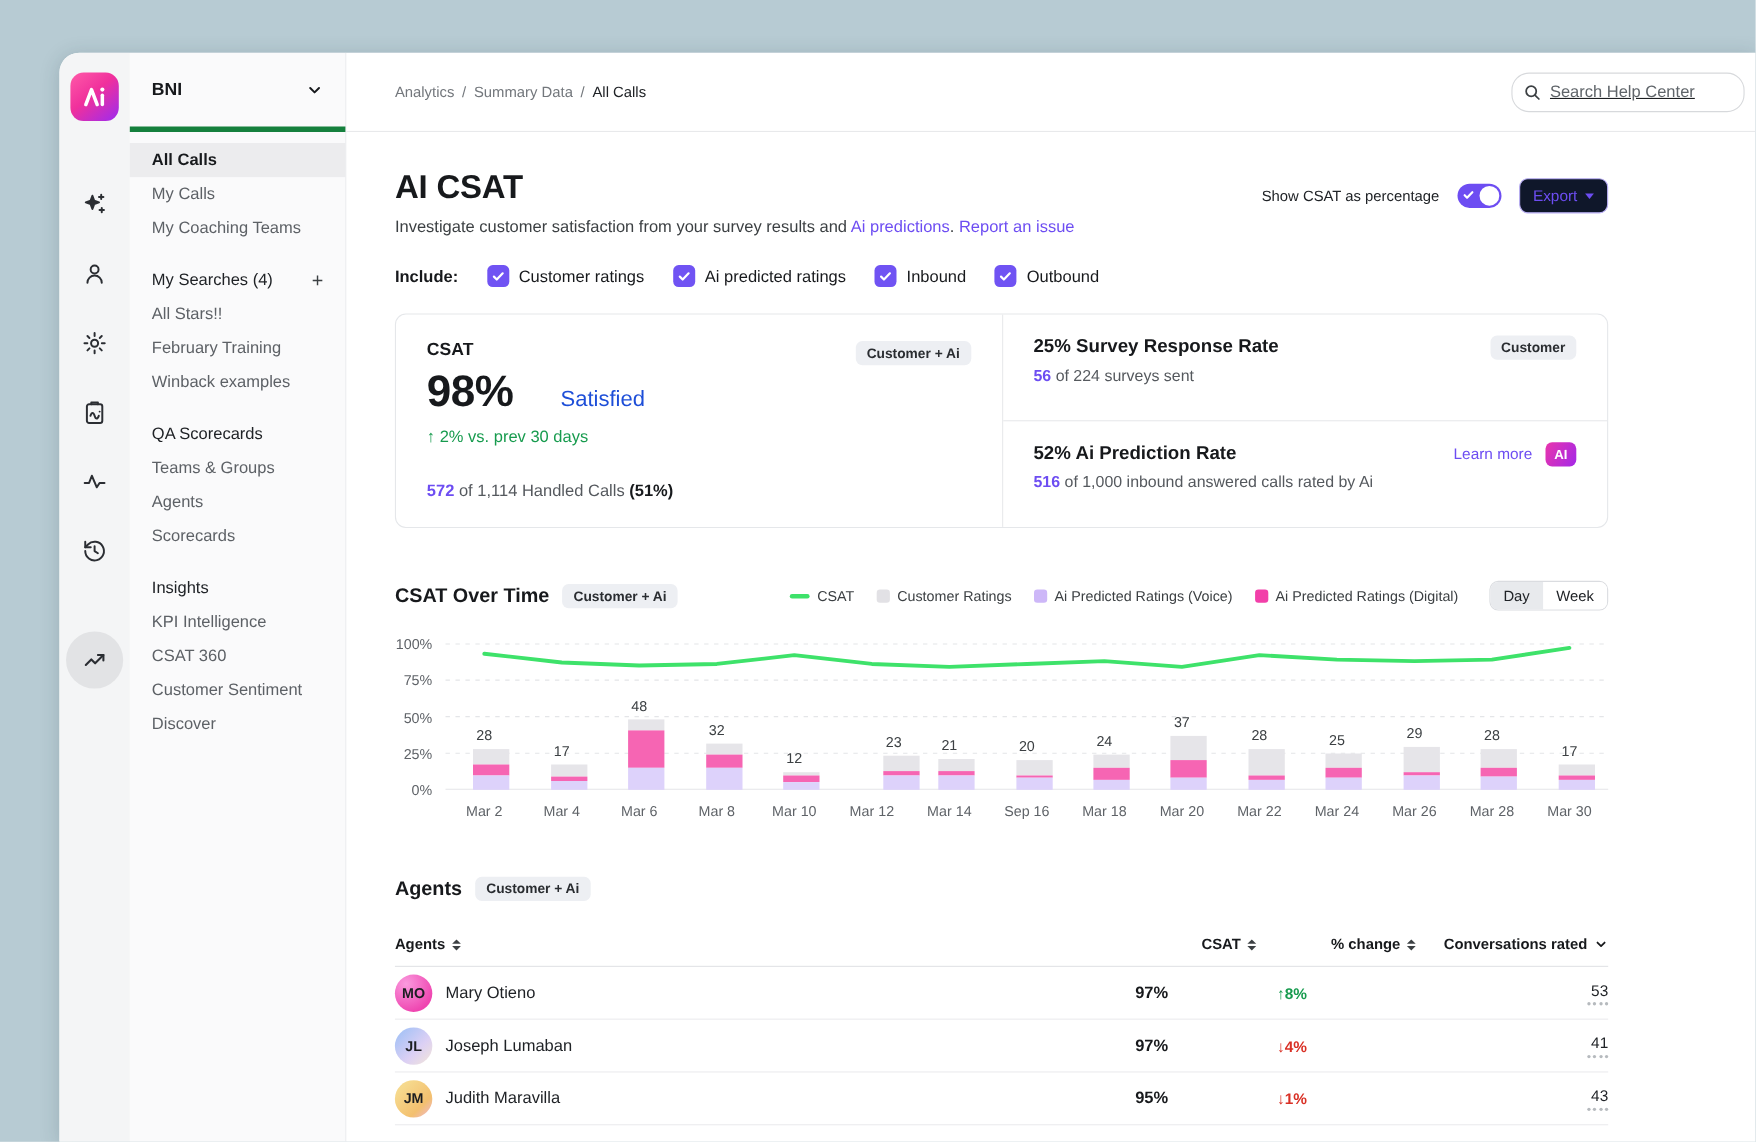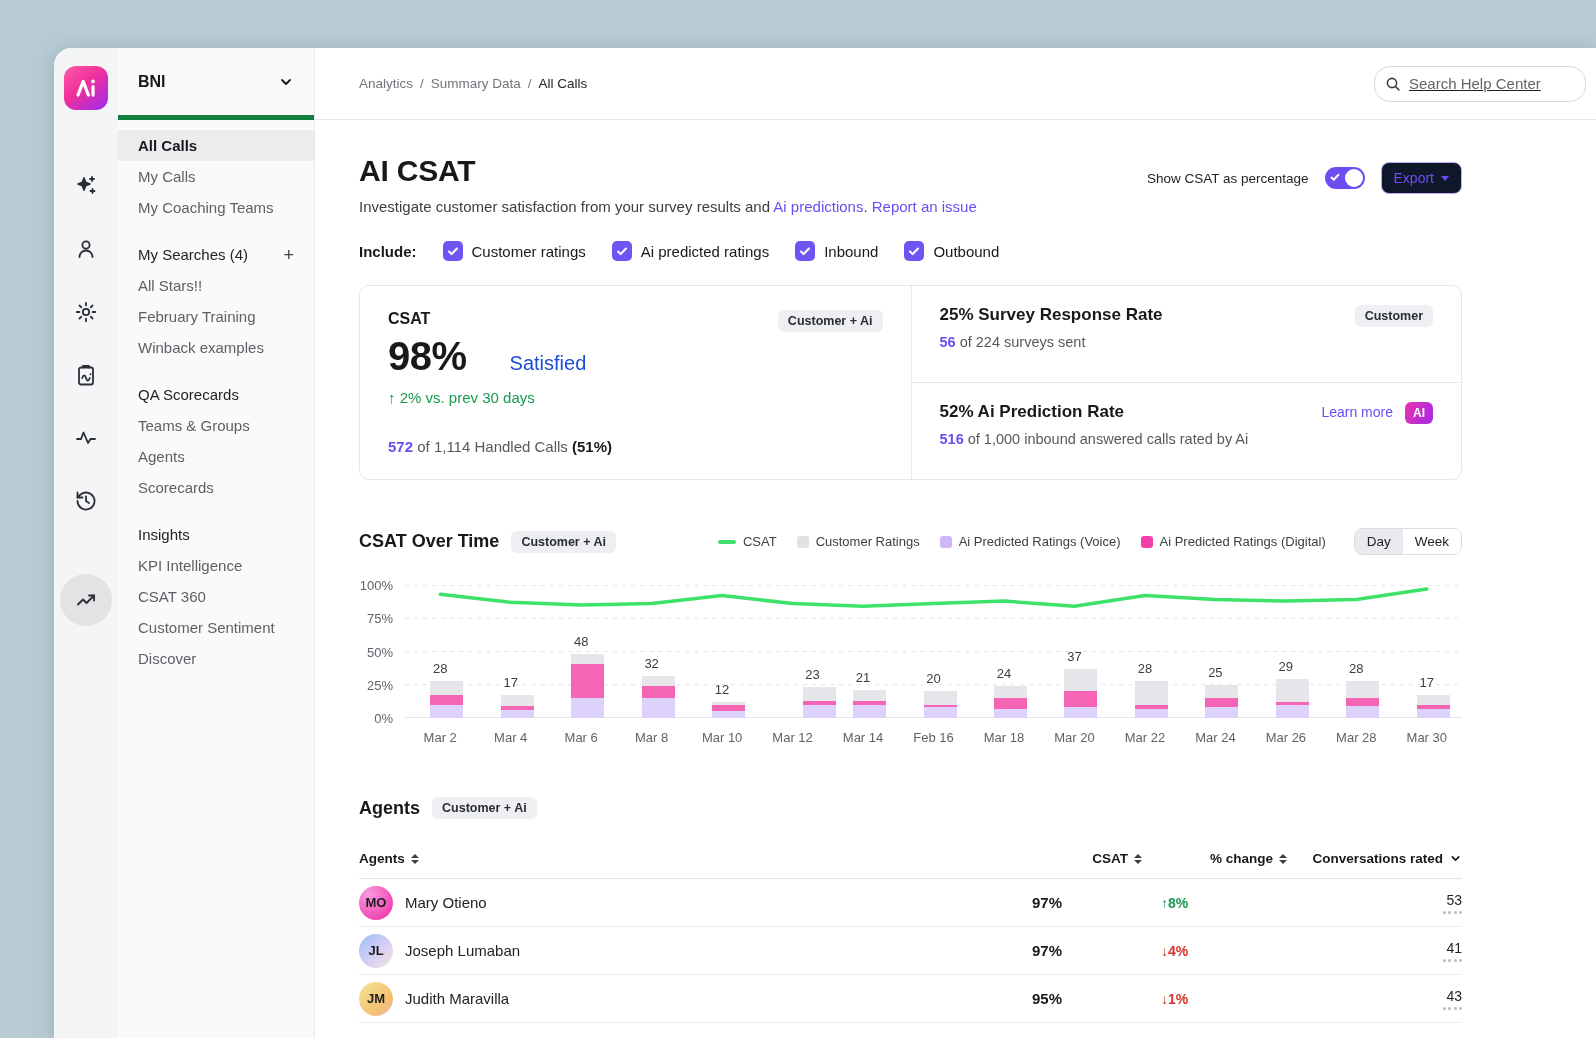--- a/index.html
+++ b/index.html
@@ -494,21 +494,21 @@
                 </div>
               </div>
             <div class="xlabels" id="xlabels">
                 <span>Mar 2</span>
                 <span>Mar 4</span>
                 <span>Mar 6</span>
                 <span>Mar 8</span>
                 <span>Mar 10</span>
                 <span>Mar 12</span>
                 <span>Mar 14</span>
-                <span>Feb 16</span>
+                <span>Sep 16</span>
                 <span>Mar 18</span>
                 <span>Mar 20</span>
                 <span>Mar 22</span>
                 <span>Mar 24</span>
                 <span>Mar 26</span>
                 <span>Mar 28</span>
                 <span>Mar 30</span>
               </div>
           </div>
         </div>

